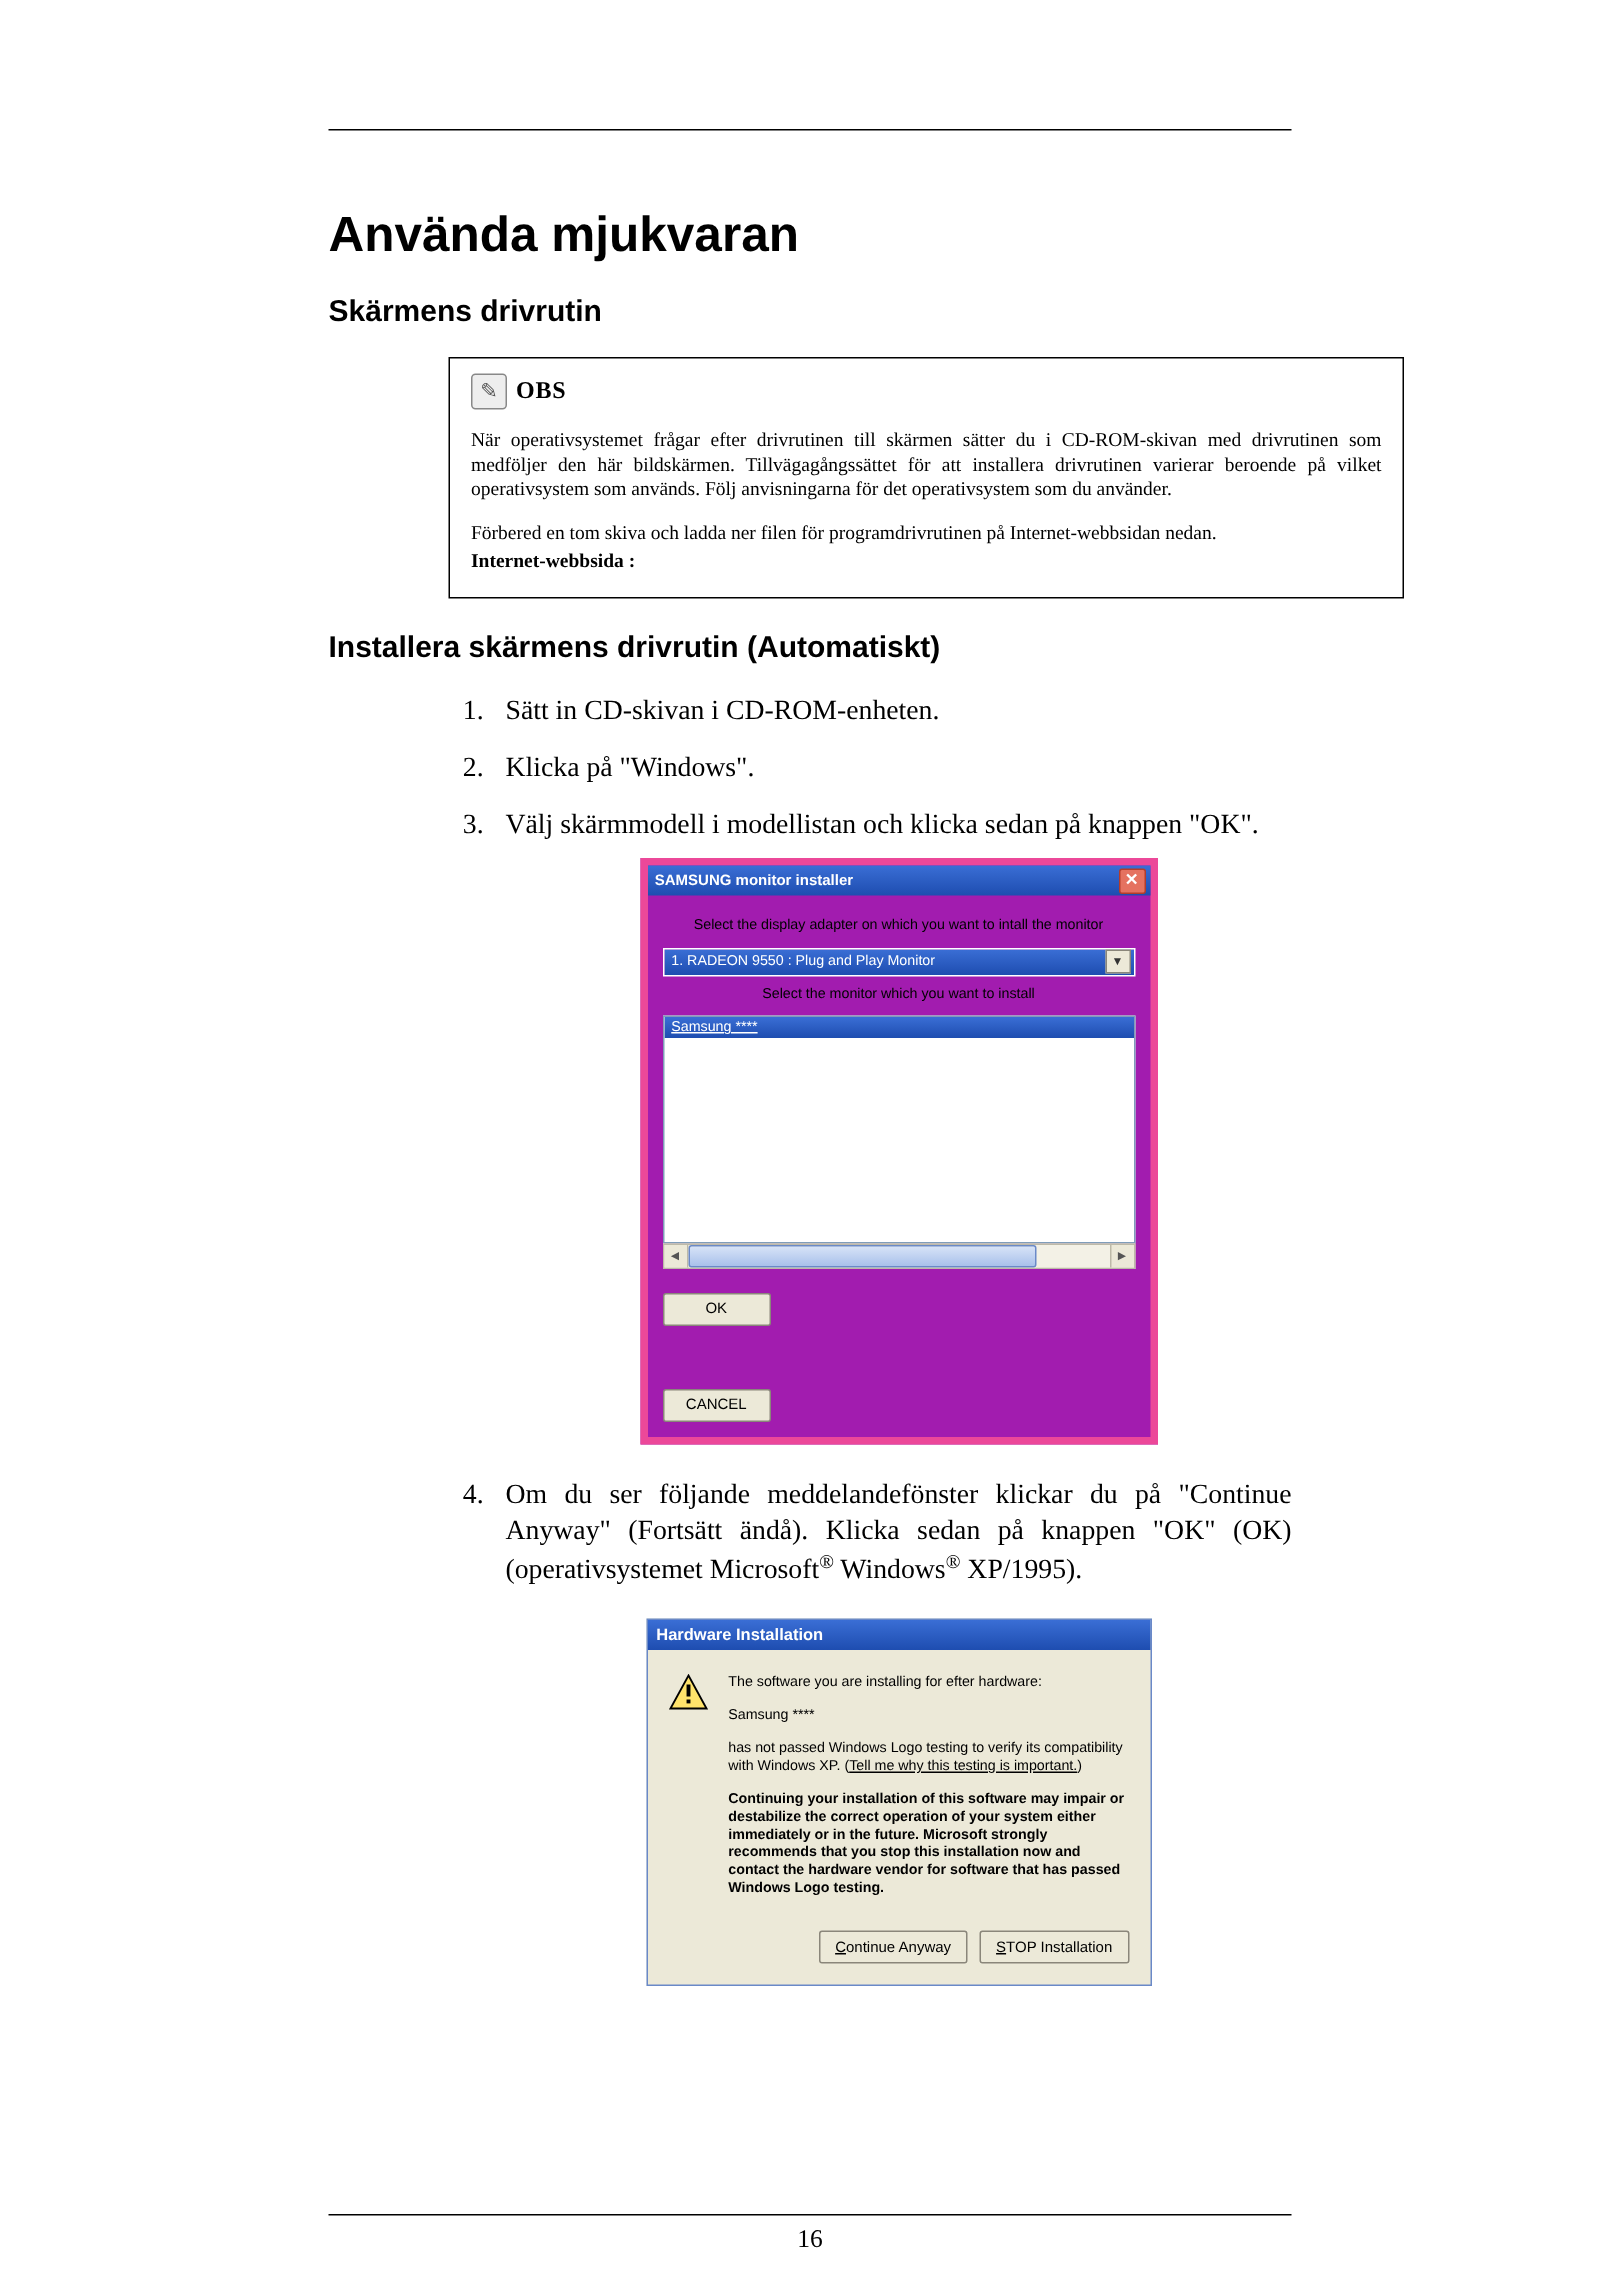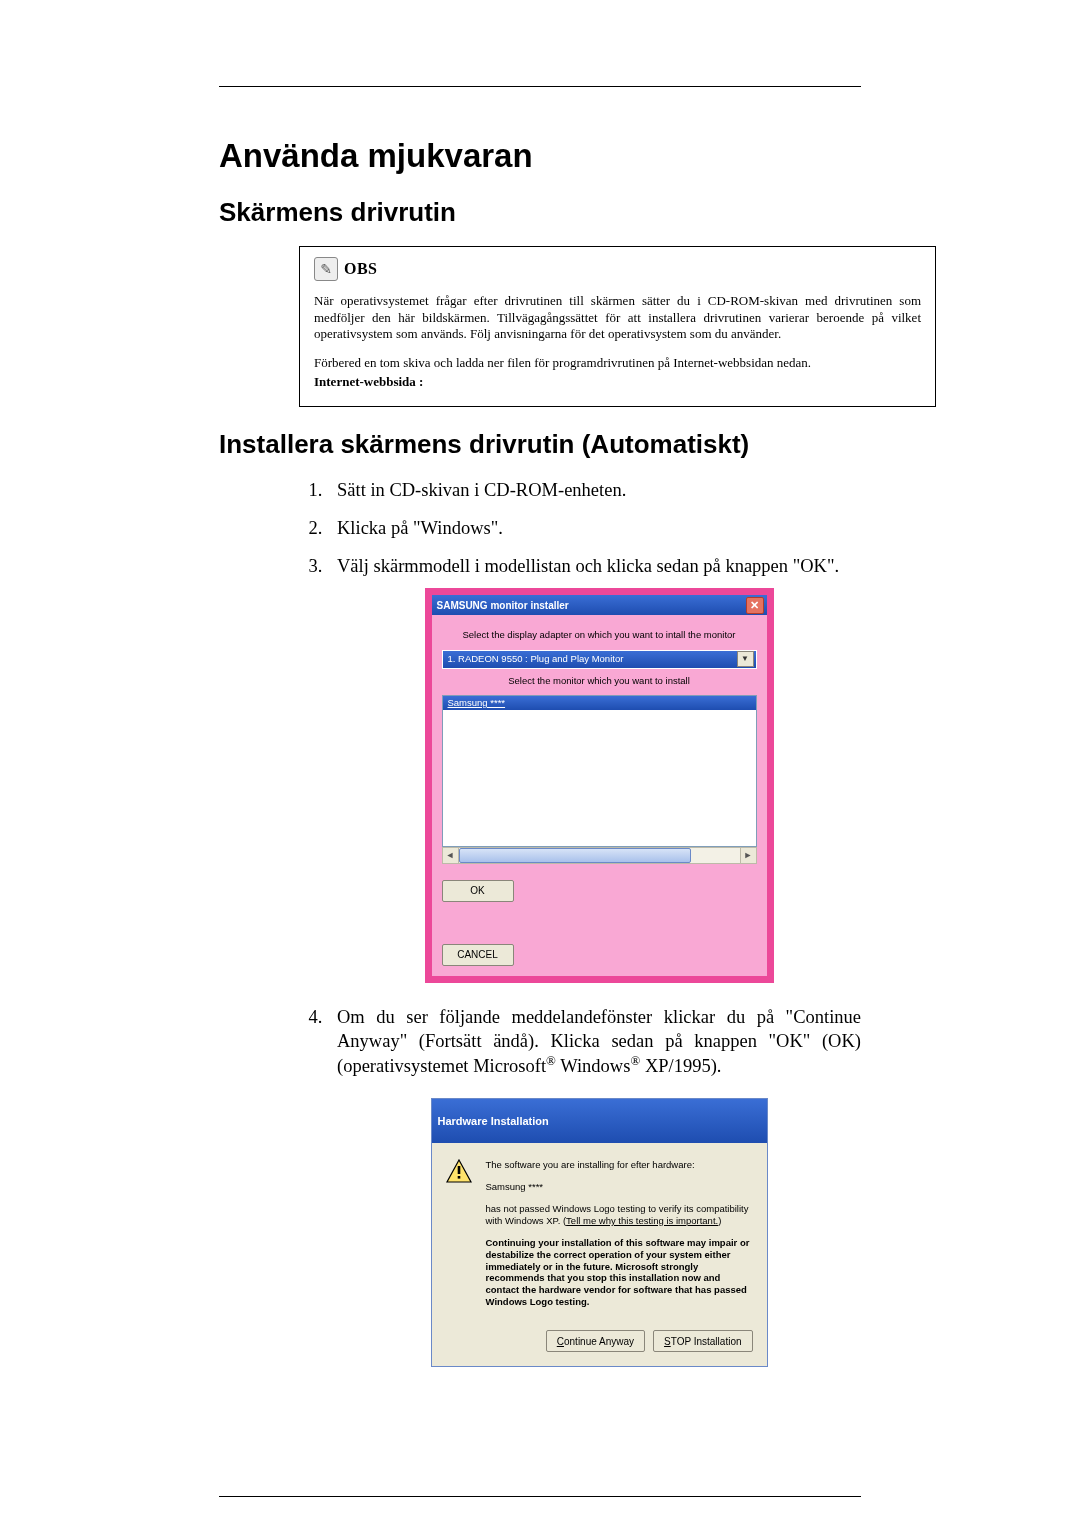--- a/index.html
+++ b/index.html
@@ -24,21 +24,21 @@
   }
   h1.title {
     font-family: Arial, Helvetica, sans-serif;
     font-weight: bold;
     font-size: 33px;
     margin: 50px 0 22px 0;
   }
   h2.section {
     font-family: Arial, Helvetica, sans-serif;
     font-weight: bold;
-    font-size: 26px;
+    font-size: 20px;
     margin: 0 0 18px 0;
   }
   .obs-box {
     margin-left: 80px;
     border: 1px solid #000;
     padding: 10px 14px 14px 14px;
     width: 637px;
     box-sizing: border-box;
   }
   .obs-head {
@@ -85,22 +85,22 @@
   }
   .dialog-wrap {
     display: flex;
     justify-content: center;
     margin: 10px 0 22px 0;
   }
 
   
   .dlg1 {
     width: 335px;
-    border: 7px solid #ec4899;
-    background: #f9a8d4;
+    border: 5px solid #ec4899;
+    background: #a21caf;
     font-family: Tahoma, Arial, sans-serif;
     font-size: 10px;
     color: #000;
   }
   .dlg1 .titlebar {
     background: linear-gradient(#3a6ed5, #1e4db0);
     color: #fff;
     height: 20px;
     display: flex;
     align-items: center;
@@ -204,21 +204,21 @@
     font-family: Tahoma, Arial, sans-serif;
     font-size: 10px;
     color: #000;
   }
   .dlg2 .titlebar {
     background: linear-gradient(#3a6ed5, #1e4db0);
     color: #fff;
     height: 20px;
     display: flex;
     align-items: center;
-    padding: 12px 6px;
+    padding: 0 6px;
     font-weight: bold;
     font-size: 11px;
   }
   .dlg2 .body { padding: 16px 14px 12px 14px; display: flex; gap: 14px; }
   .dlg2 .warn-icon {
     width: 26px; height: 24px; flex: none;
     display: flex; align-items: center; justify-content: center;
   }
   .dlg2 .warn-icon svg { width: 26px; height: 24px; }
   .dlg2 .msg { flex: 1; font-size: 9.5px; line-height: 1.25; }
@@ -355,14 +355,15 @@
                 <span>TOP Installation</span>
               </div>
           </div>
         </div>
       </div>
     </li>
   </ol>
 
   <div class="footer-block">
     <hr class="hr-bottom">
+    <div class="page-num">16</div>
   </div>
 </div>
 
 </body></html>

